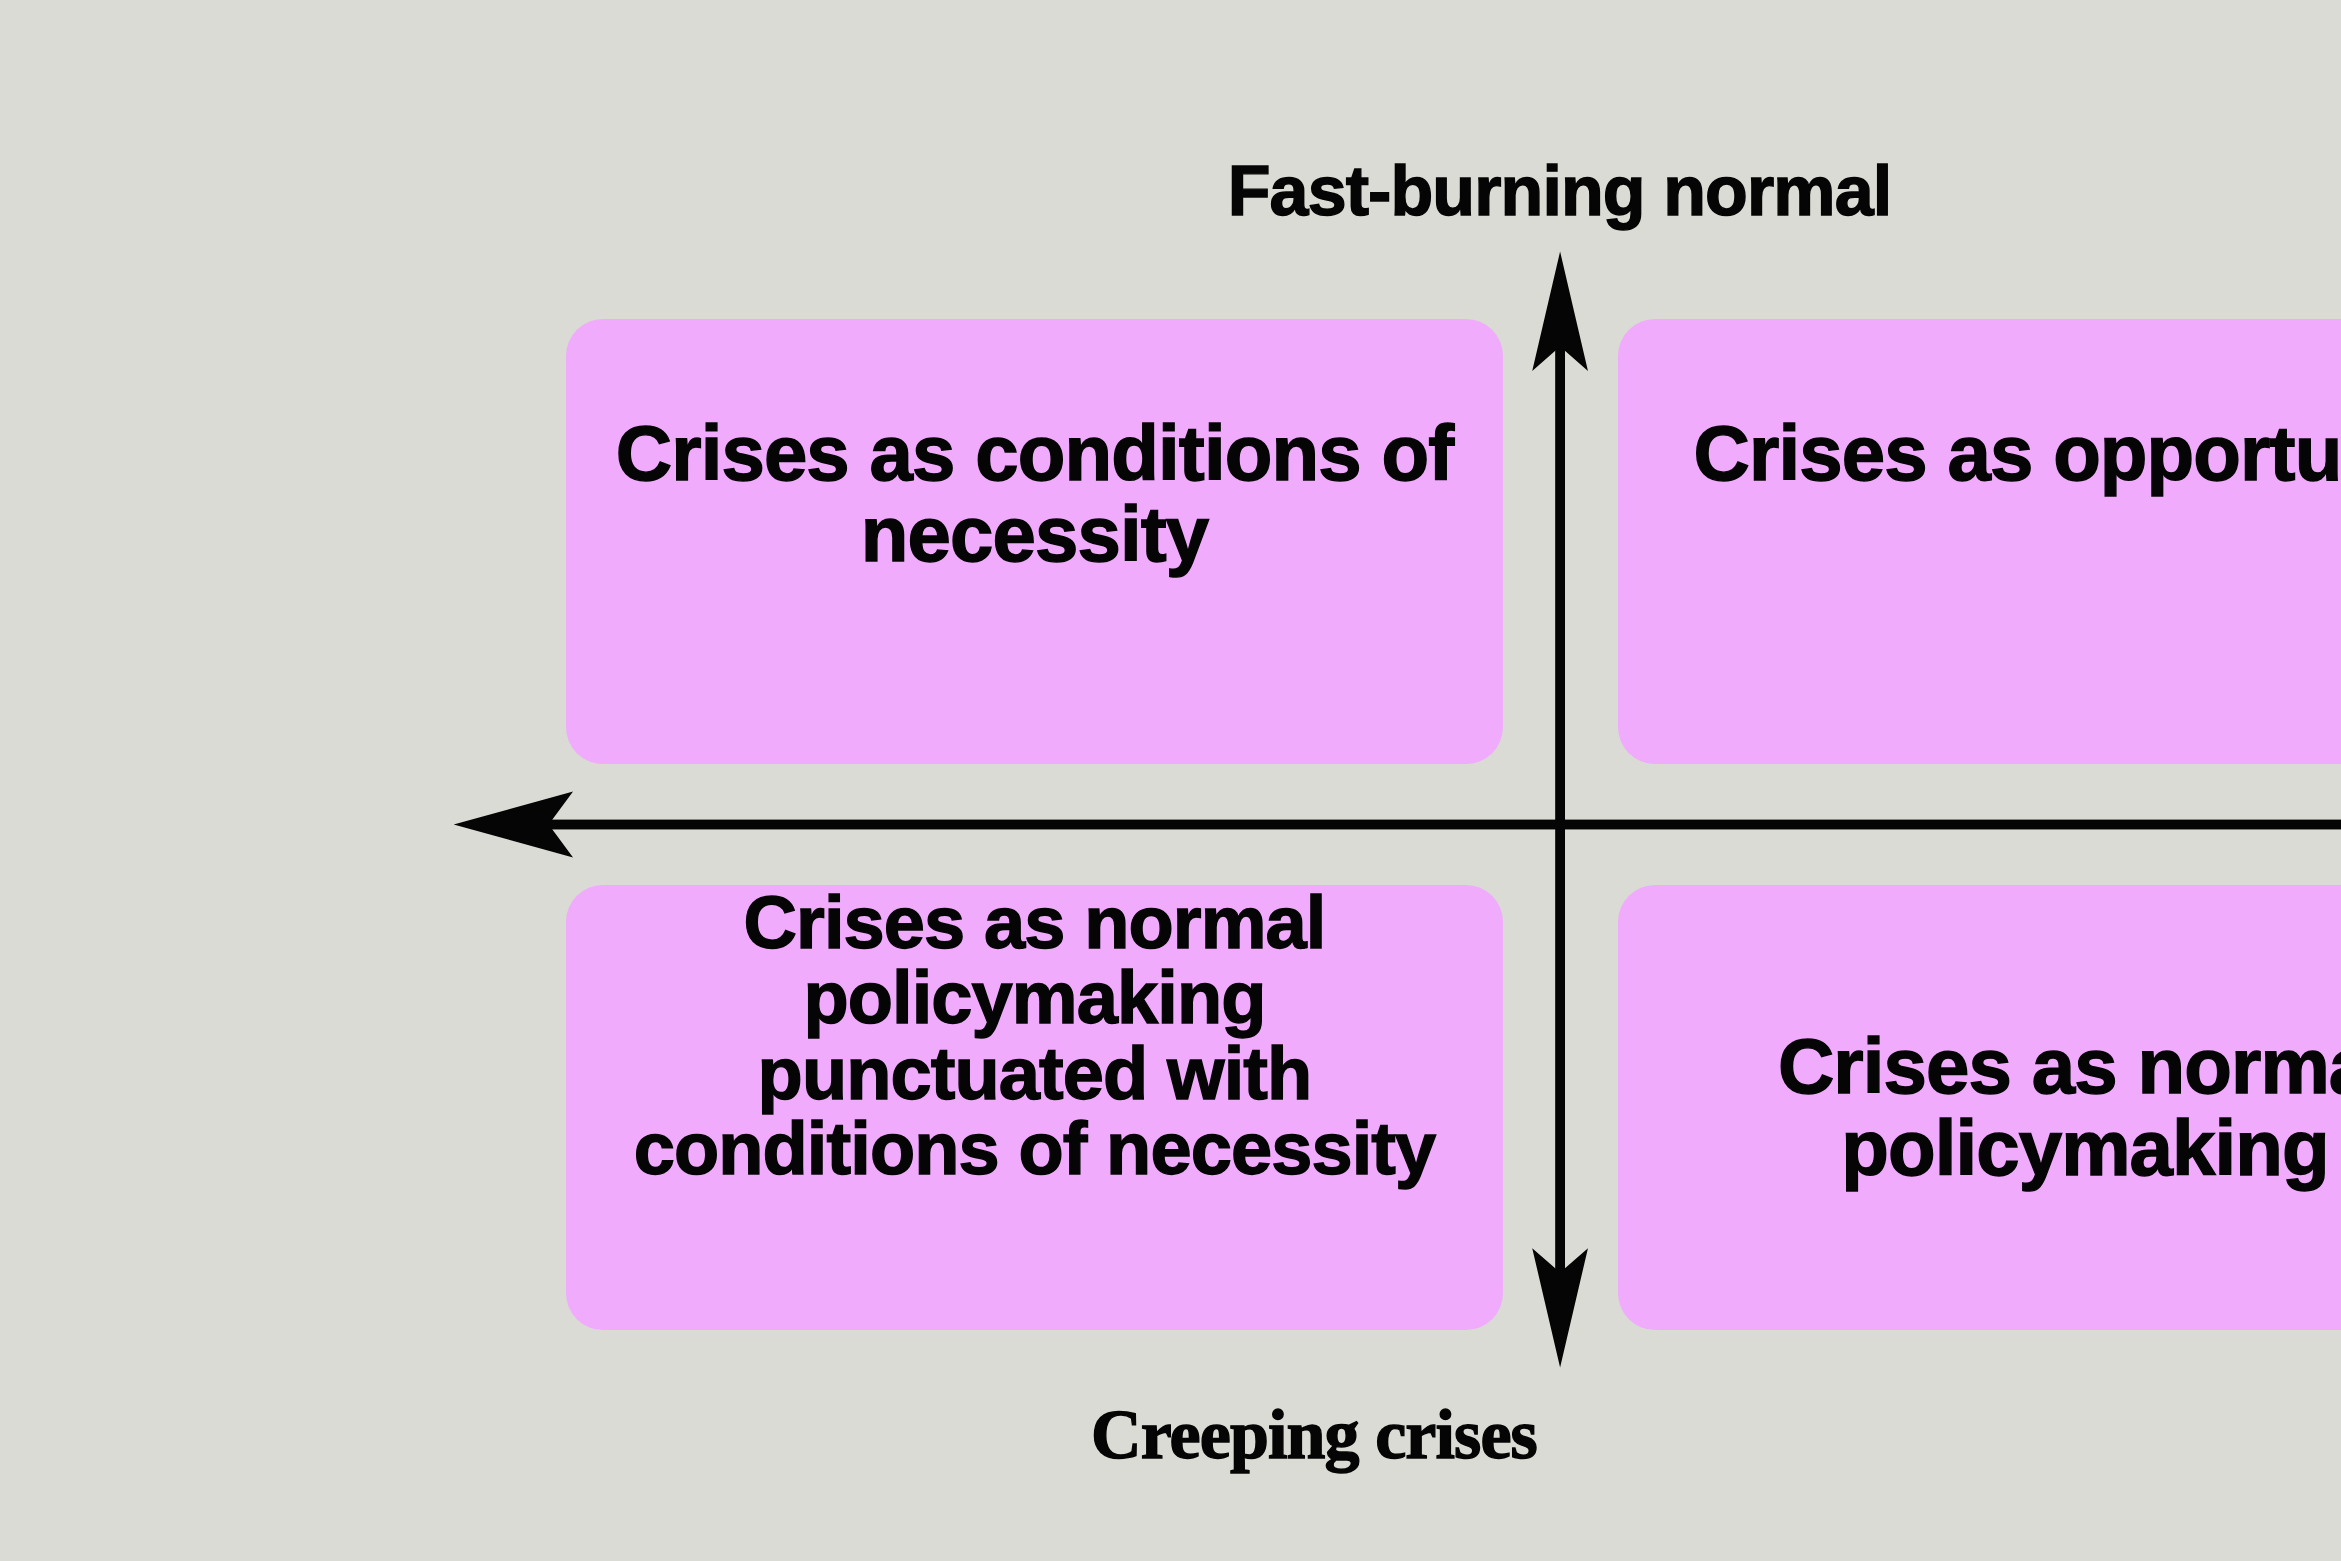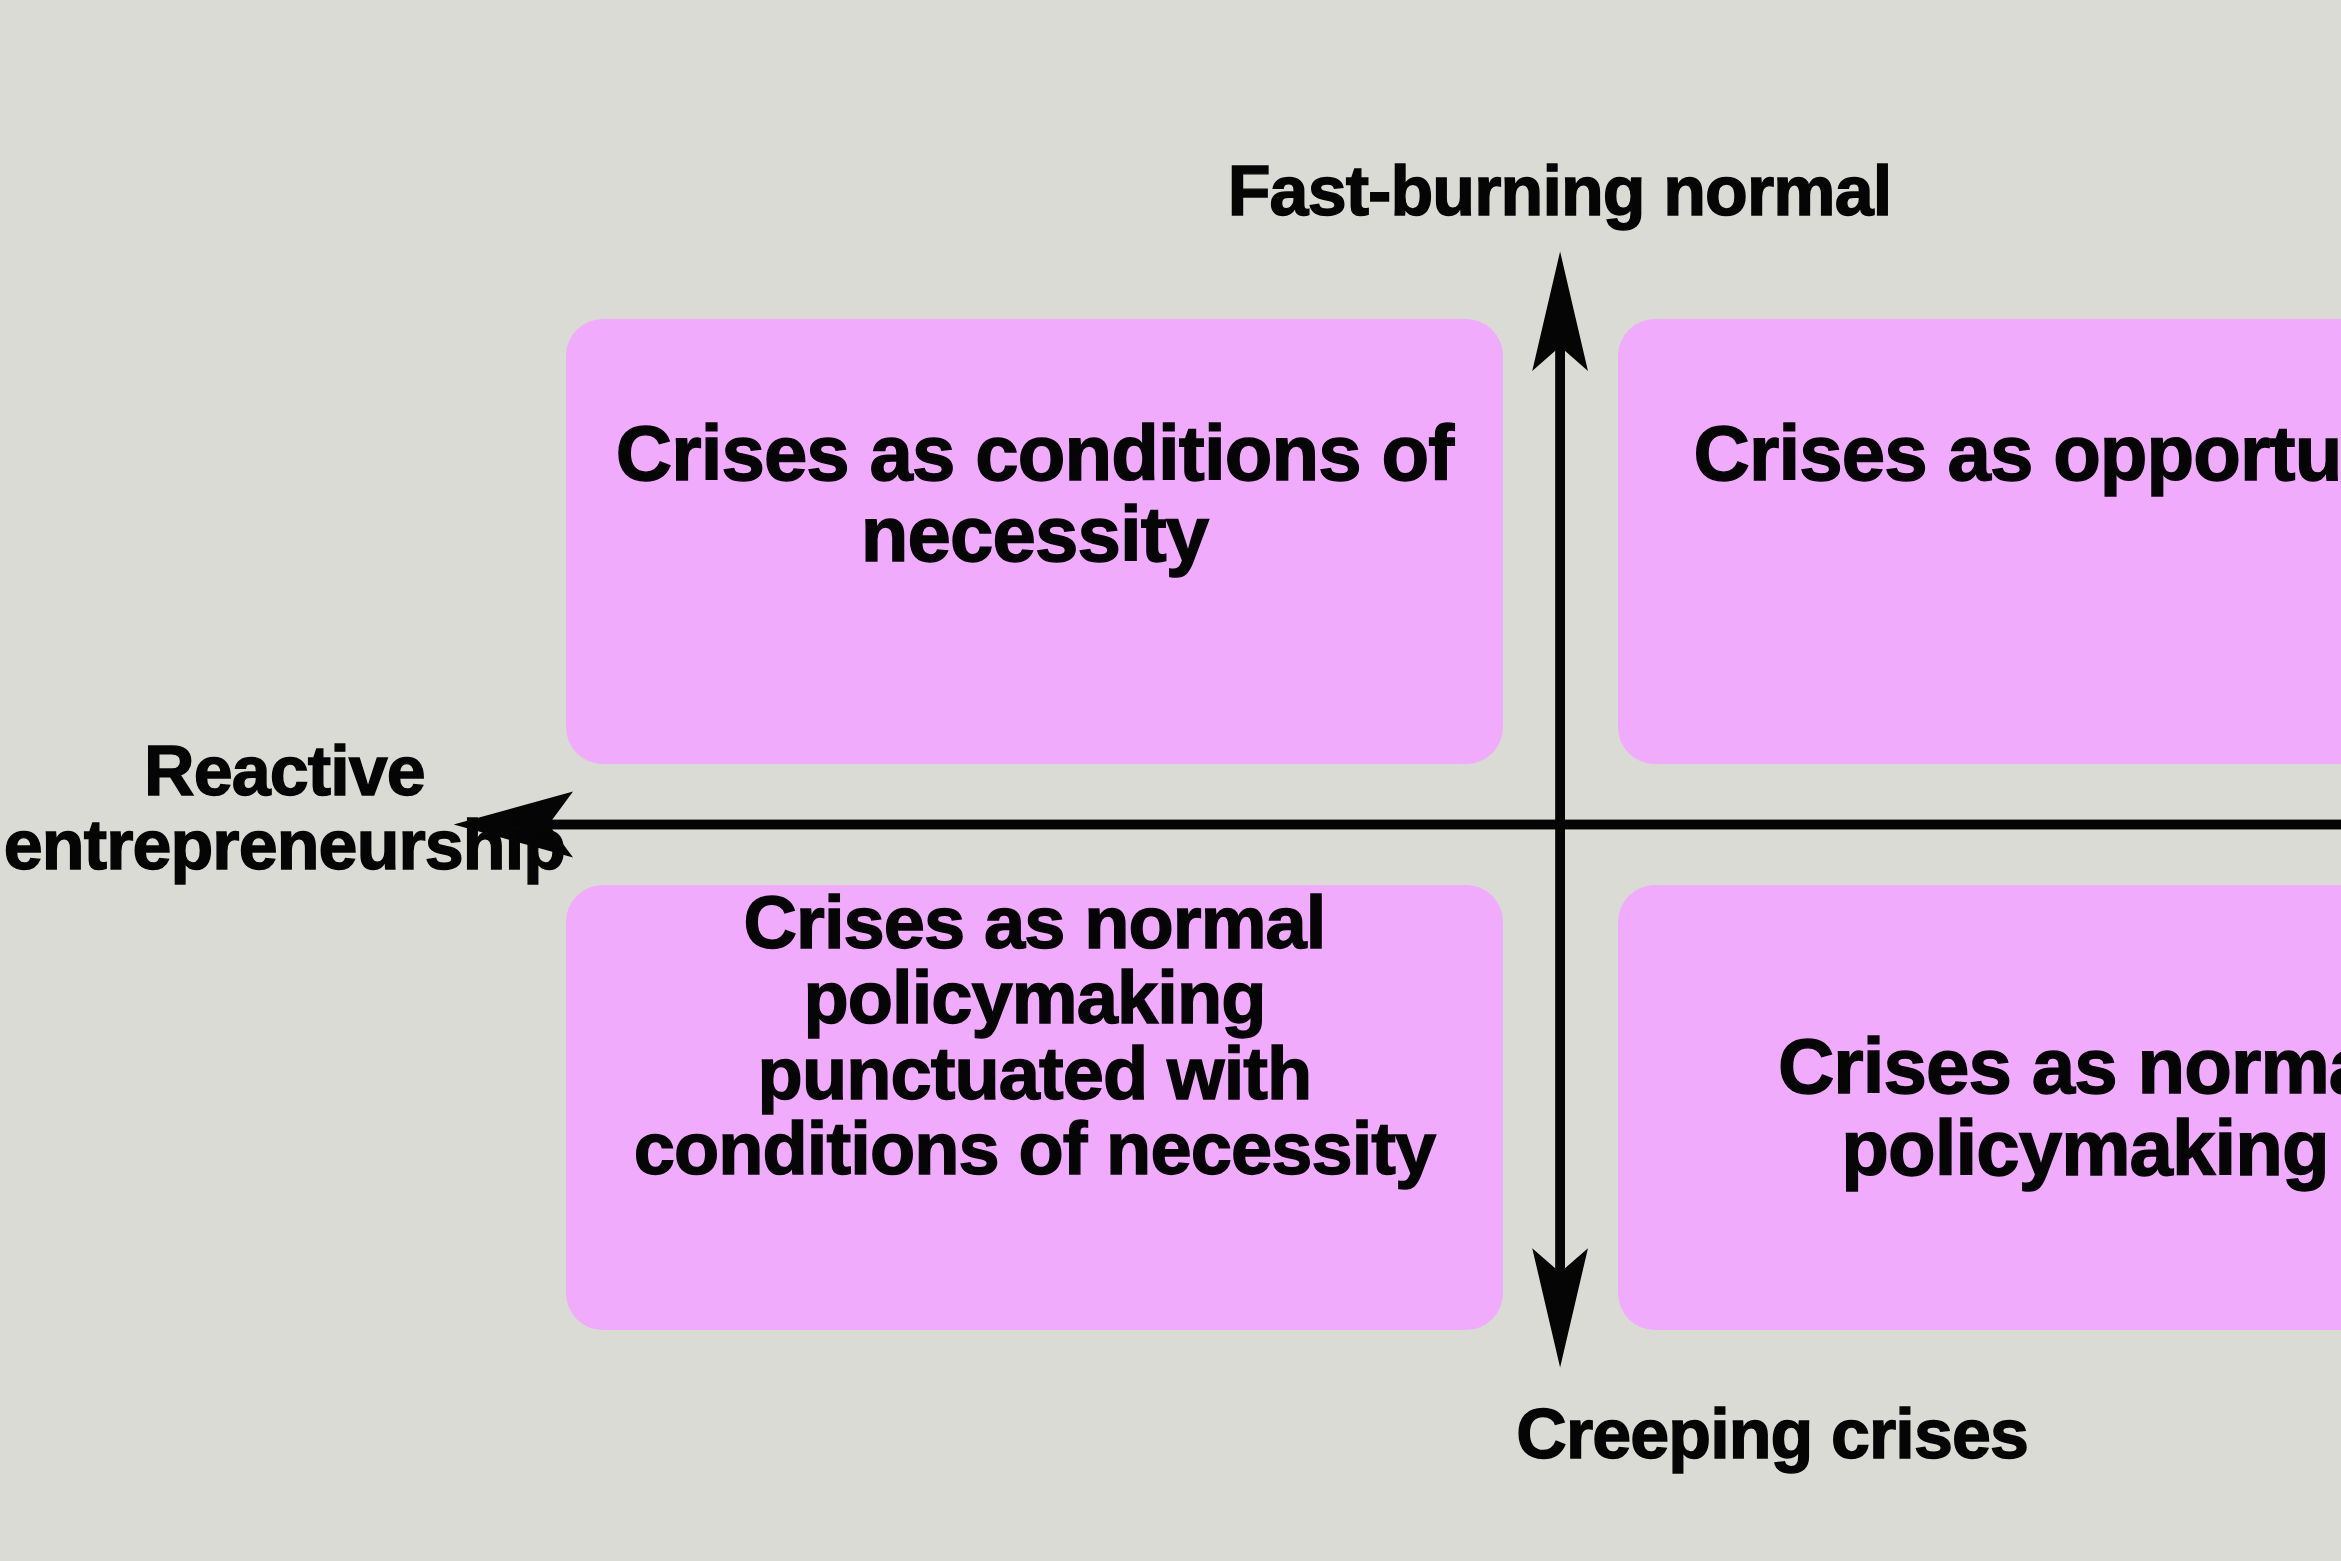--- a/index.html
+++ b/index.html
@@ -102,22 +102,23 @@
 
   #label-top {
     left: 1091px; top: 155px;
     width: 937px;
     text-align: center;
     font-size: 70px;
   }
   #label-bottom {
     left: 1091px; top: 1398px;
     width: 937px;
-    text-align: right;
+    text-align: left;
     font-size: 70px;
+    font-family: Liberation Serif, serif;
   }
   #label-left {
     left: 0px; top: 735px;
     width: 569px;
     text-align: center;
     font-size: 70px;
   }
 </style>
 </head>
 <body>
@@ -152,17 +153,15 @@
   </div>
 
   <div class="quad" id="quad-br">
     <span class="quad-label">Crises as normal policymaking</span>
   </div>
 
   <div class="axis-label" id="label-top">Fast-burning normal</div>
 
   <div class="axis-label" id="label-bottom">Creeping crises</div>
 
-  <div class="axis-label" id="label-left">Reactive
-entrepreneurship</div>
 
 </div>
 
 
 </body></html>

